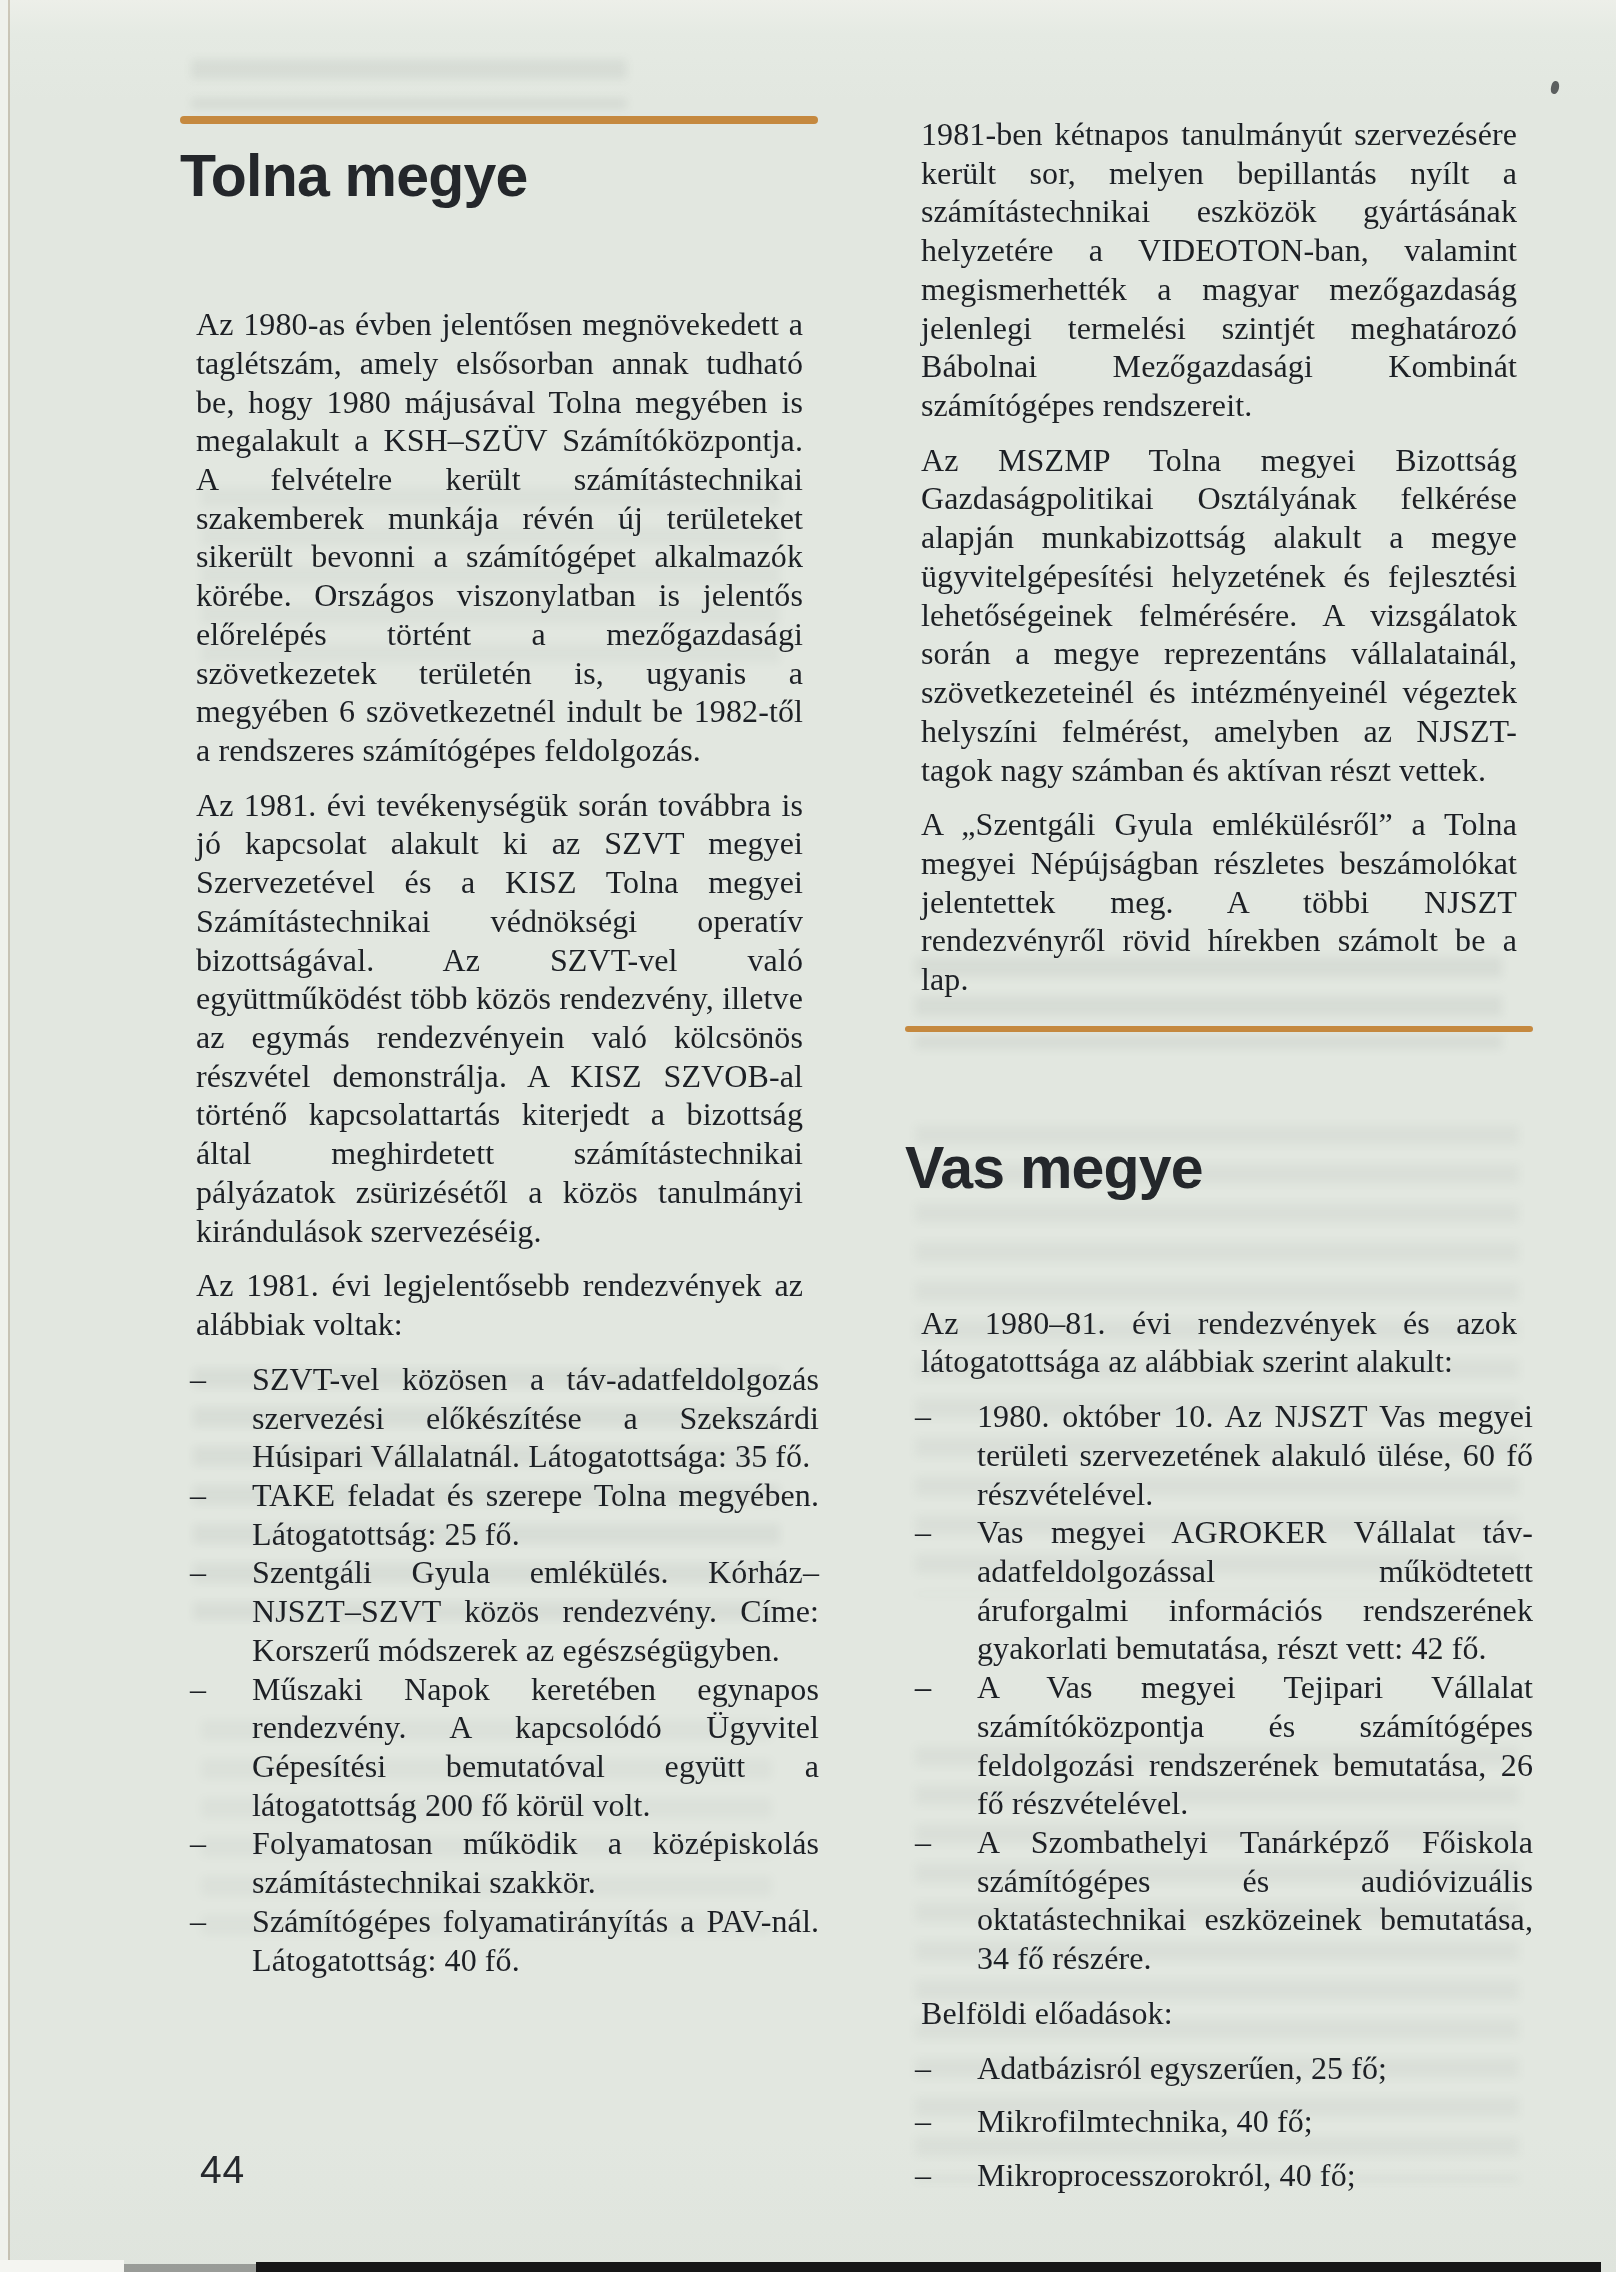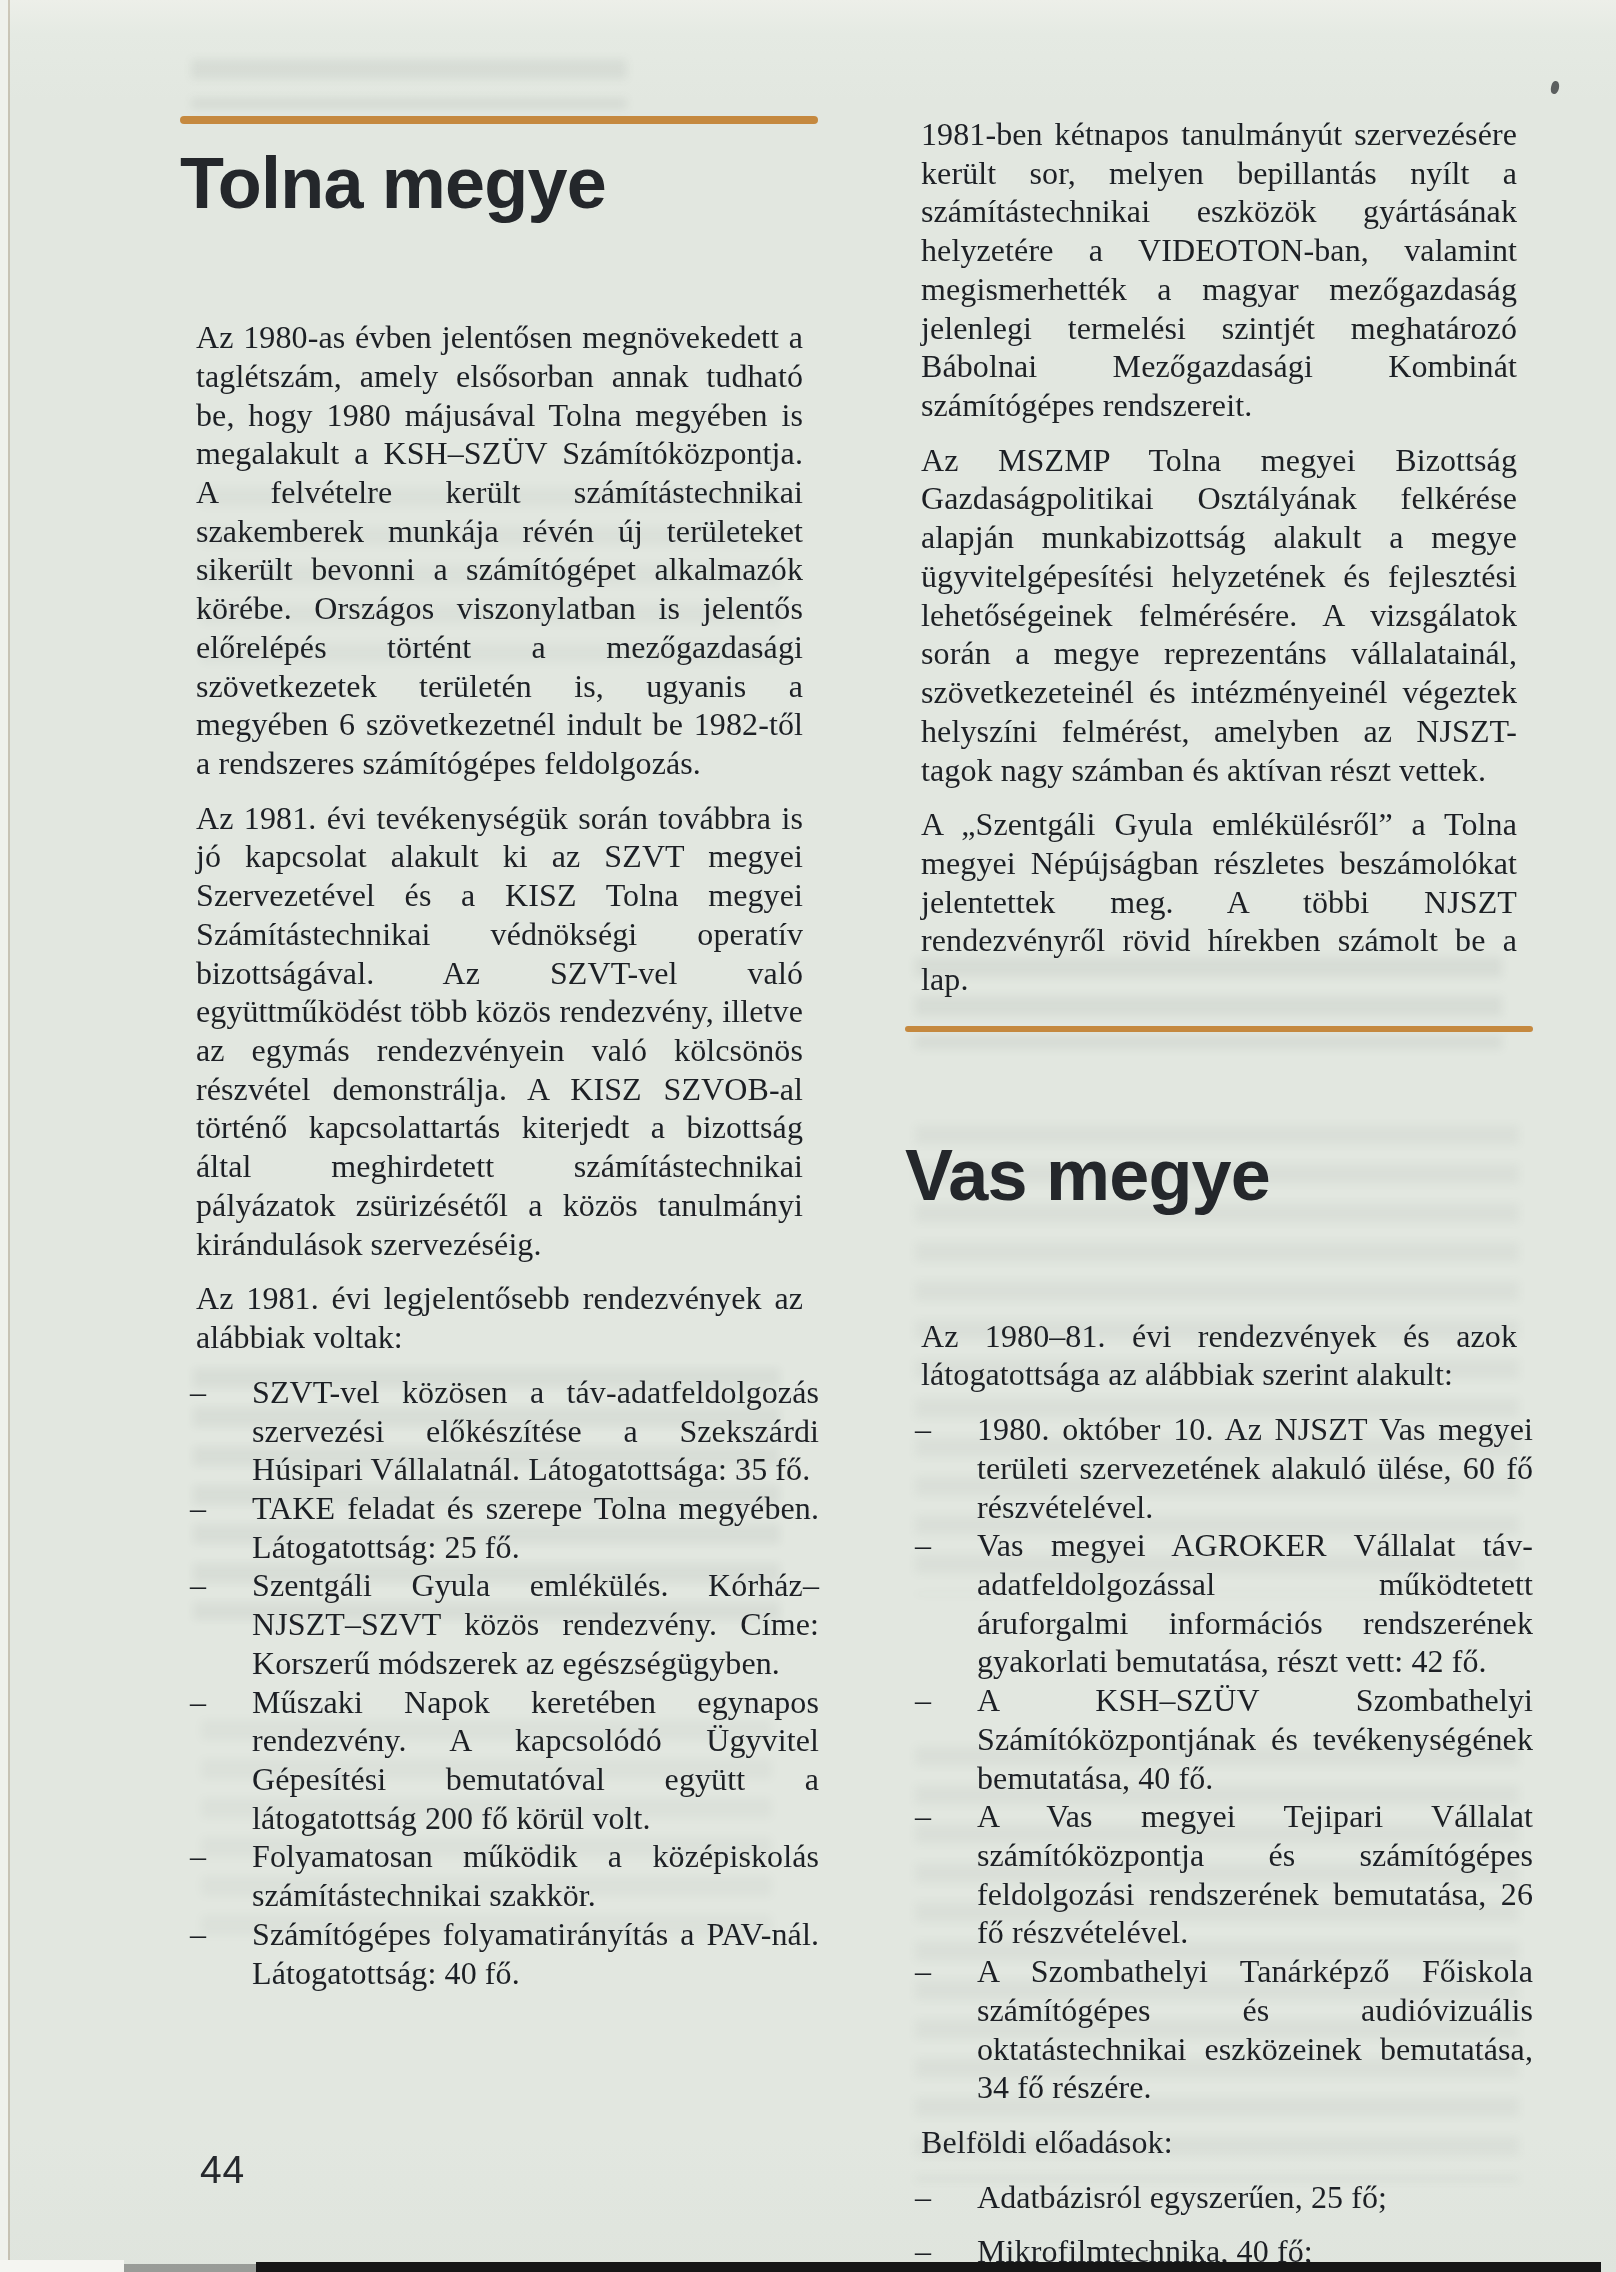--- a/index.html
+++ b/index.html
@@ -41,21 +41,21 @@
   .col-left{left:180px;top:116px;width:639px;}
   .col-right{left:905px;top:99px;width:628px;}
 
   .rule{height:7.6px;border-radius:4.2px;}
   .rule-left{width:638px;}
   .rule-right{margin-top:27px;height:5.9px;width:628px;}
 
   h1.county{
     font-family:"Liberation Sans", sans-serif;
     font-weight:bold;
-    font-size:72px;
+    font-size:59px;
     line-height:1;
     letter-spacing:-0.8px;
     margin:23.5px 0 99px 0;
     color:#24272b;
   }
   h1.county-vas{margin:107px 0 0 0;}
 
   .body-text p{
     margin:16px;
     font-size:32px;
@@ -128,21 +128,21 @@
     <p>A „Szentgáli Gyula emlékülésről” a Tolna megyei Népújságban részletes beszámolókat jelentettek meg. A többi NJSZT rendezvényről rövid hírekben számolt be a lap.</p>
 
     <div class="rule rule-right accent" style="background: rgb(197, 137, 63);"></div>
     <h1 class="county county-vas">Vas megye</h1>
 
     <p class="vas-intro">Az 1980–81. évi rendezvények és azok látogatottsága az alábbiak szerint alakult:</p>
 
     <ul class="list">
       <li class="li"><span class="dash">–</span><span>1980. október 10. Az NJSZT Vas megyei területi szervezetének alakuló ülése, 60 fő részvételével.</span></li>
       <li class="li"><span class="dash">–</span><span>Vas megyei AGROKER Vállalat táv-adatfeldolgozással működtetett áruforgalmi információs rendszerének gyakorlati bemutatása, részt vett: 42 fő.</span></li>
-      <li class="li"><span class="dash">–</span><span>A KSH–SZÜV Szombathelyi Számítóközpontjának és tevékenységének bemutatása, 40 fő.</span></li>
+      <li class="li"><span class="dash">–</span></li>
       <li class="li"><span class="dash">–</span><span>A Vas megyei Tejipari Vállalat számítóközpontja és számítógépes feldolgozási rendszerének bemutatása, 26 fő részvételével.</span></li>
       <li class="li"><span class="dash">–</span><span>A Szombathelyi Tanárképző Főiskola számítógépes és audióvizuális oktatástechnikai eszközeinek bemutatása, 34 fő részére.</span></li>
     </ul>
 
     <p>Belföldi előadások:</p>
 
     <ul class="list lectures">
       <li class="li"><span class="dash">–</span><span>Adatbázisról egyszerűen, 25 fő;</span></li>
       <li class="li"><span class="dash">–</span><span>Mikrofilmtechnika, 40 fő;</span></li>
       <li class="li"><span class="dash">–</span><span>Mikroprocesszorokról, 40 fő;</span></li>

